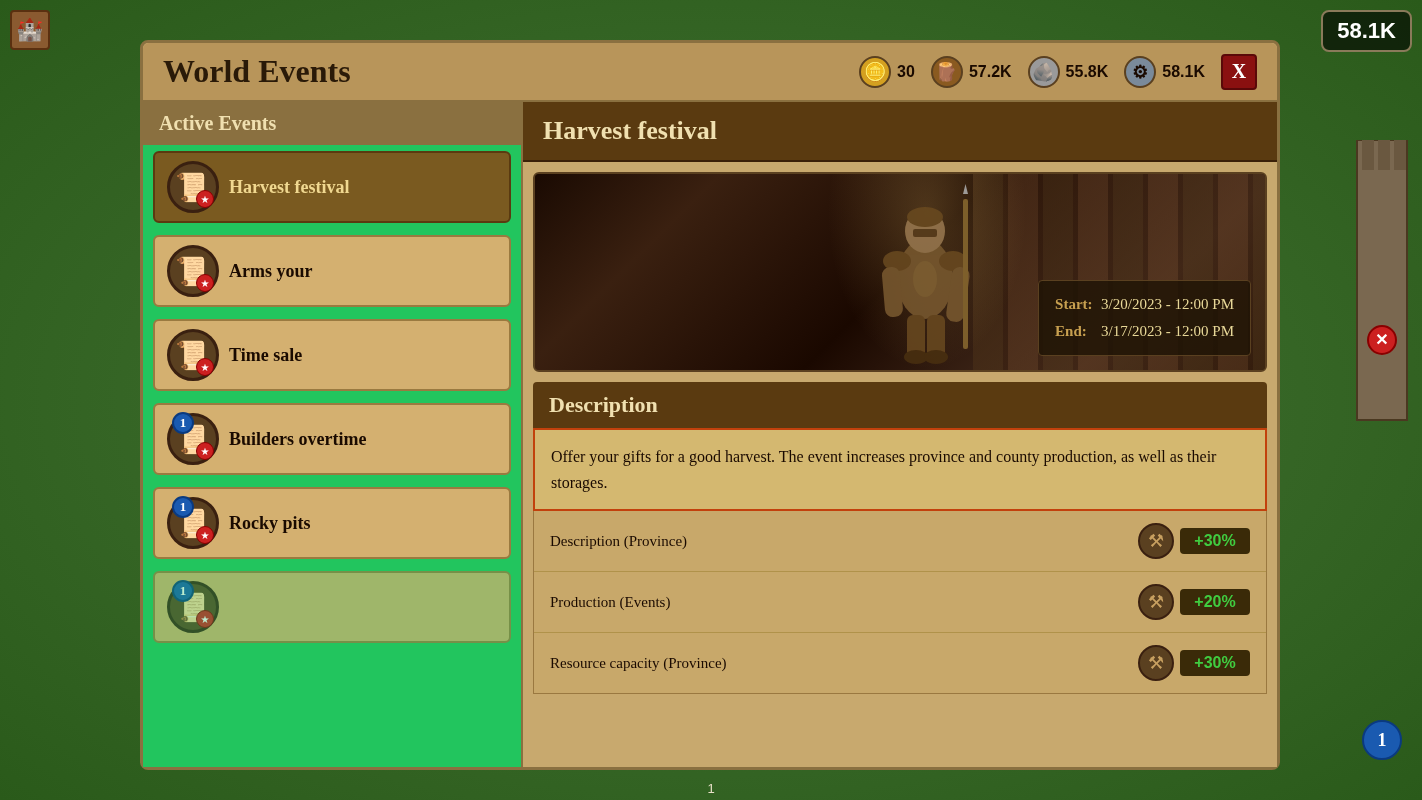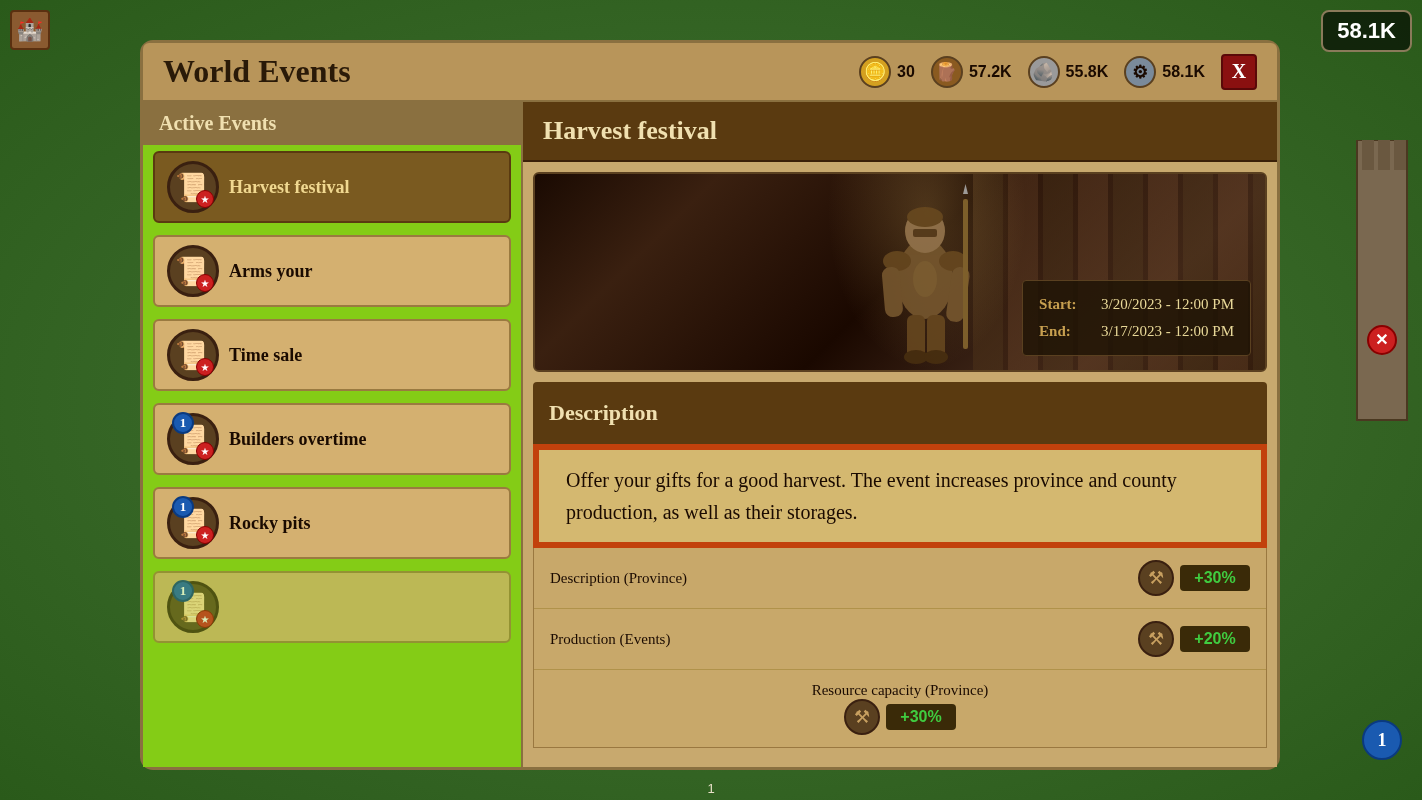--- a/index.html
+++ b/index.html
@@ -38,21 +38,21 @@
 
     
     .main-panel {
       position: absolute;
       top: 40px;
       left: 140px;
       width: 1140px;
       height: 730px;
       background: #c8a96e;
       border: 3px solid #8a7040;
-      border-radius: 13px;
+      border-radius: 8px;
       display: flex;
       flex-direction: column;
     }
 
     
     .panel-header {
       display: flex;
       align-items: center;
       justify-content: space-between;
       padding: 10px 20px;
@@ -119,21 +119,21 @@
     .panel-body {
       display: flex;
       flex: 1;
       overflow: hidden;
     }
 
     
     .sidebar {
       width: 380px;
       min-width: 380px;
-      background: #84cc16;
+      background: #22c55e;
       border-right: 2px solid #8a7040;
       display: flex;
       flex-direction: column;
       overflow-y: auto;
       padding-bottom: 10px;
     }
 
     .section-header {
       background: #8a7040;
       color: #f0e0b0;
@@ -304,53 +304,53 @@
       border-radius: 4px;
       padding: 10px 16px;
       color: #e8d898;
       font-size: 15px;
       line-height: 1.8;
       font-family: 'Georgia', serif;
     }
 
     .date-line {
       display: flex;
-      gap: 22px;
+      gap: 6px;
       align-items: center;
     }
 
     .date-label {
       color: #c8a050;
       font-weight: bold;
       min-width: 40px;
     }
 
     
     .description-section {
       margin: 0 10px;
       flex-shrink: 0;
     }
 
     .description-header {
       background: #5a3a10;
       color: #f0e0b0;
       font-size: 22px;
       font-weight: bold;
-      padding: 18px 16px;
+      padding: 10px 16px;
       border-radius: 4px 4px 0 0;
       font-family: 'Georgia', serif;
     }
 
     .description-text {
       background: #d4b870;
       color: #1a0a00;
-      font-size: 20px;
-      padding: 14px 27px;
+      font-size: 16px;
+      padding: 14px 16px;
       line-height: 1.6;
-      border: 6px solid #c2410c;
+      border: 2px solid #c2410c;
       font-family: 'Georgia', serif;
     }
 
     
     .bonus-list {
       margin: 0 10px 10px 10px;
       background: #c8a86a;
       border: 1px solid #9a7840;
       border-top: none;
     }
@@ -358,21 +358,20 @@
     .bonus-item {
       display: flex;
       align-items: center;
       justify-content: space-between;
       padding: 12px 16px;
       border-bottom: 1px solid #b0924a;
     }
 
     .bonus-item:last-child {
       border-bottom: none;
-      flex-direction: column;
     }
 
     .bonus-label {
       color: #1a0a00;
       font-size: 15px;
       font-family: 'Georgia', serif;
     }
 
     .bonus-value {
       display: flex;

